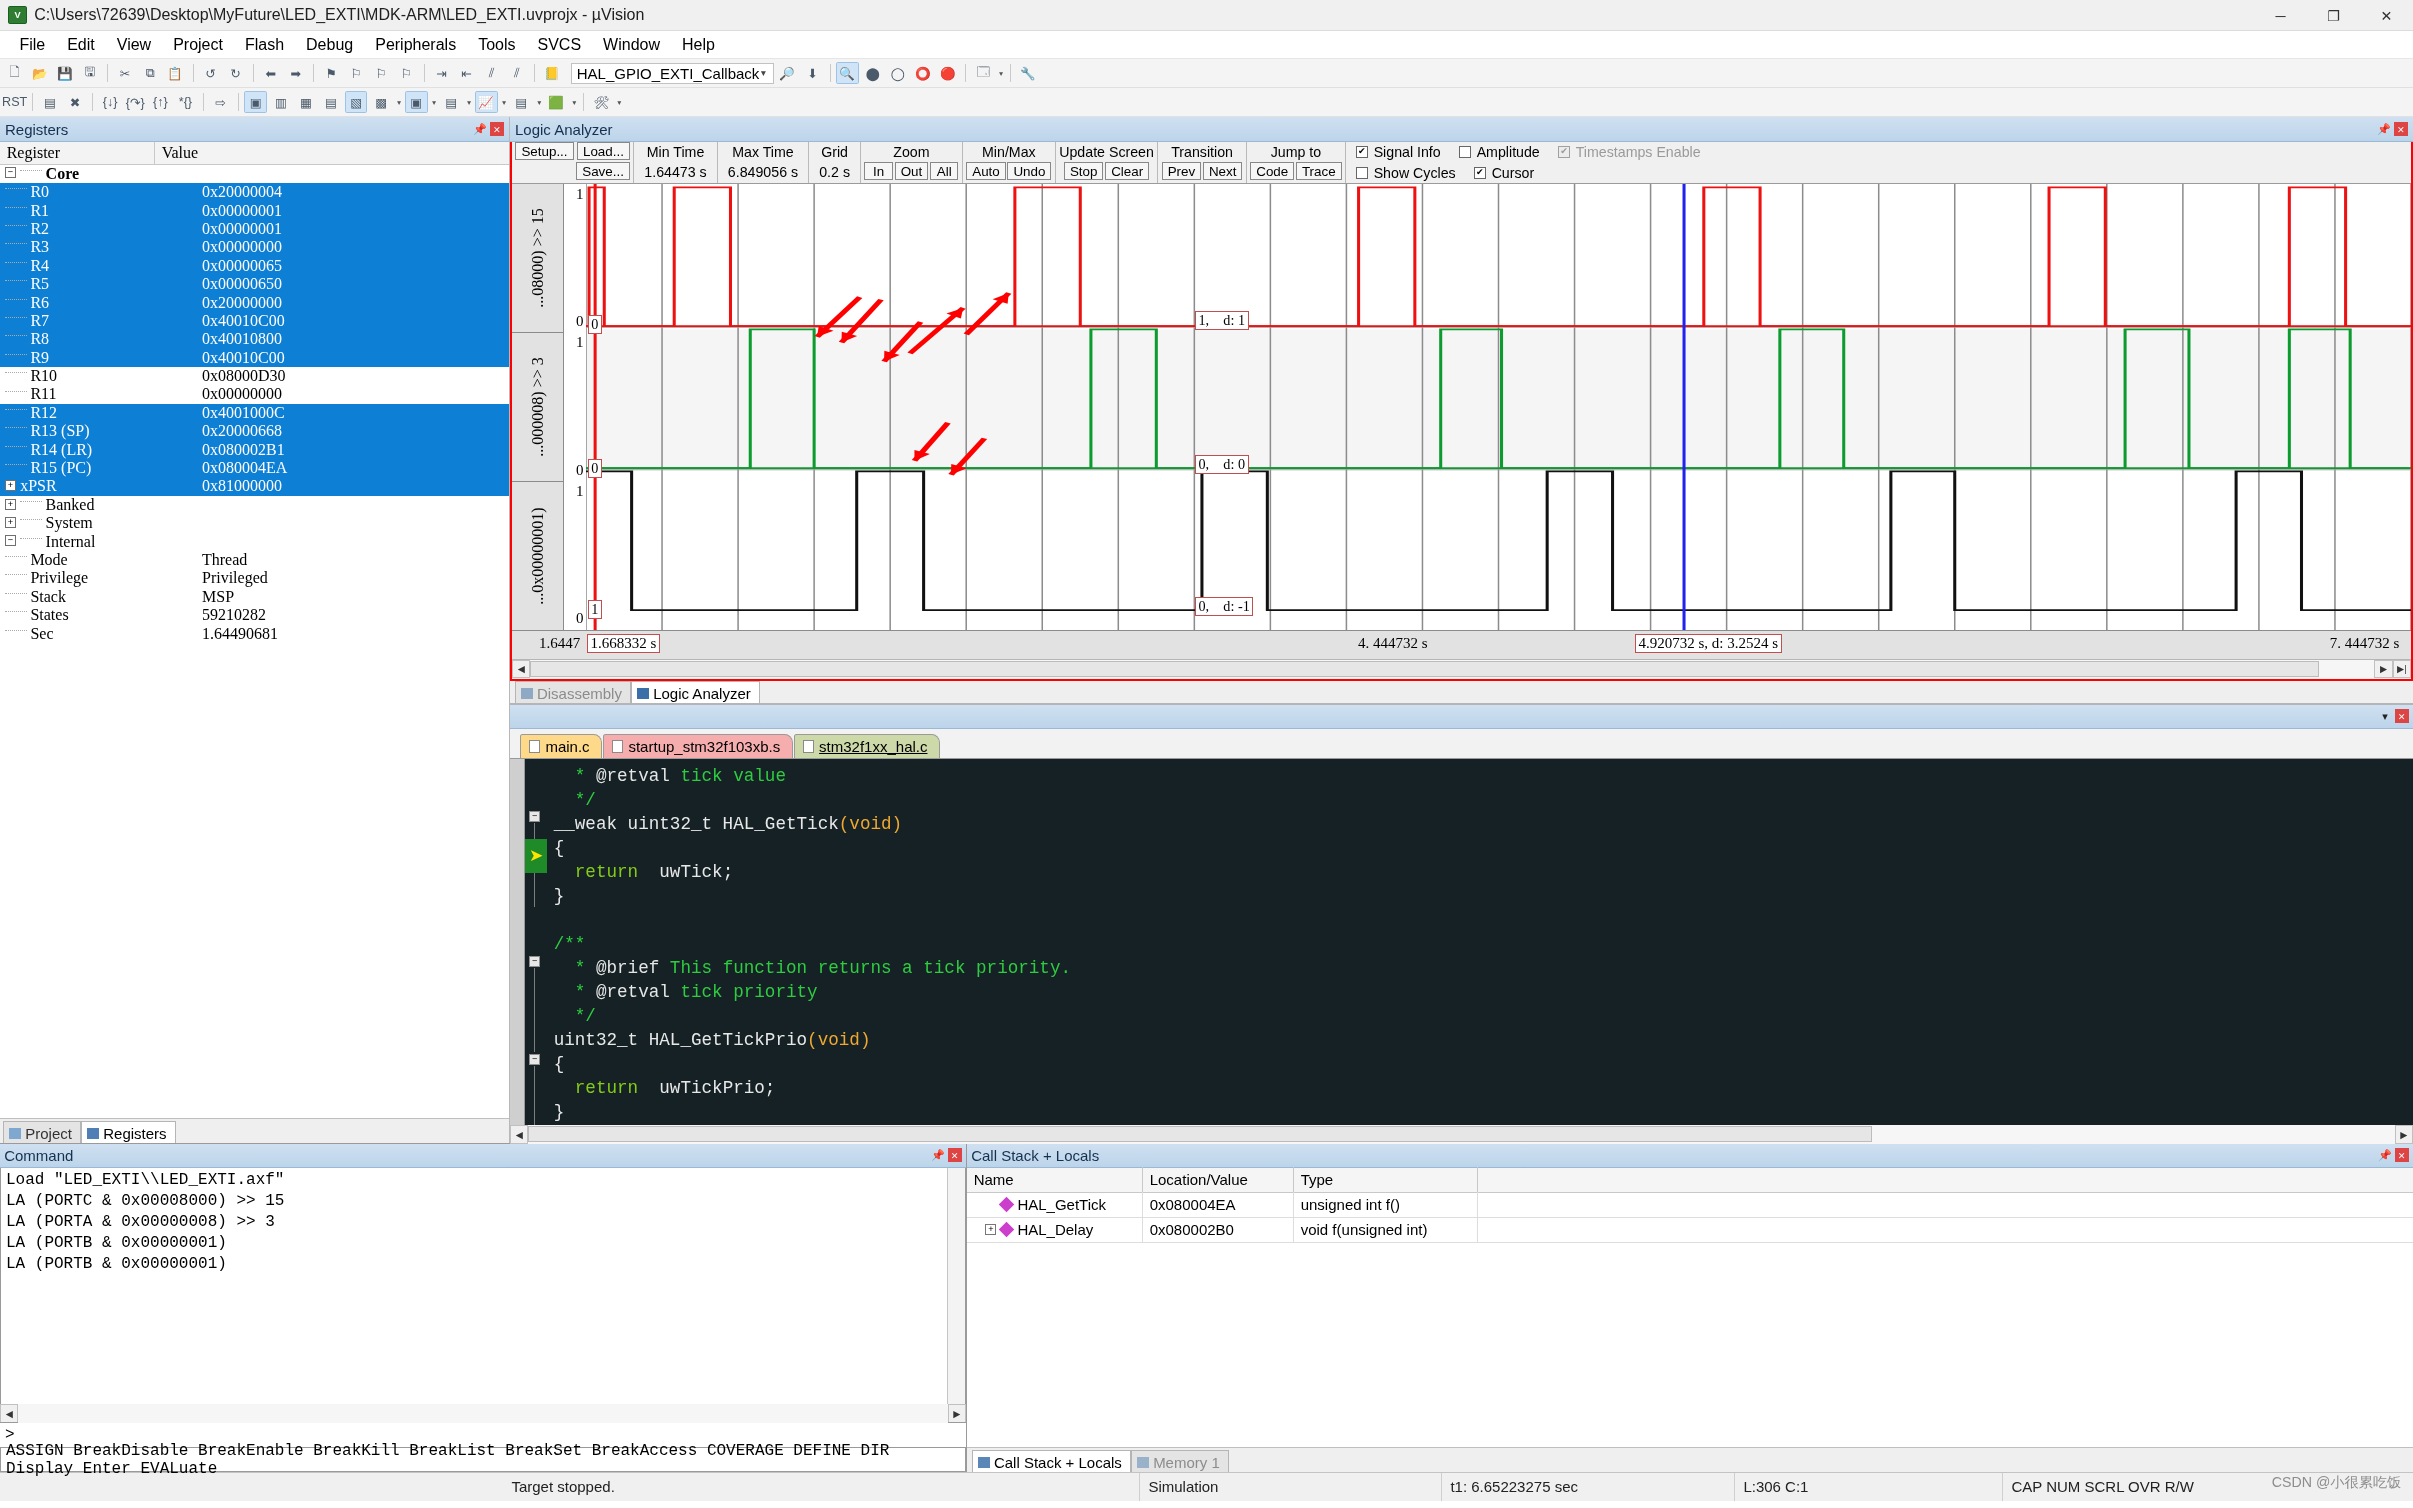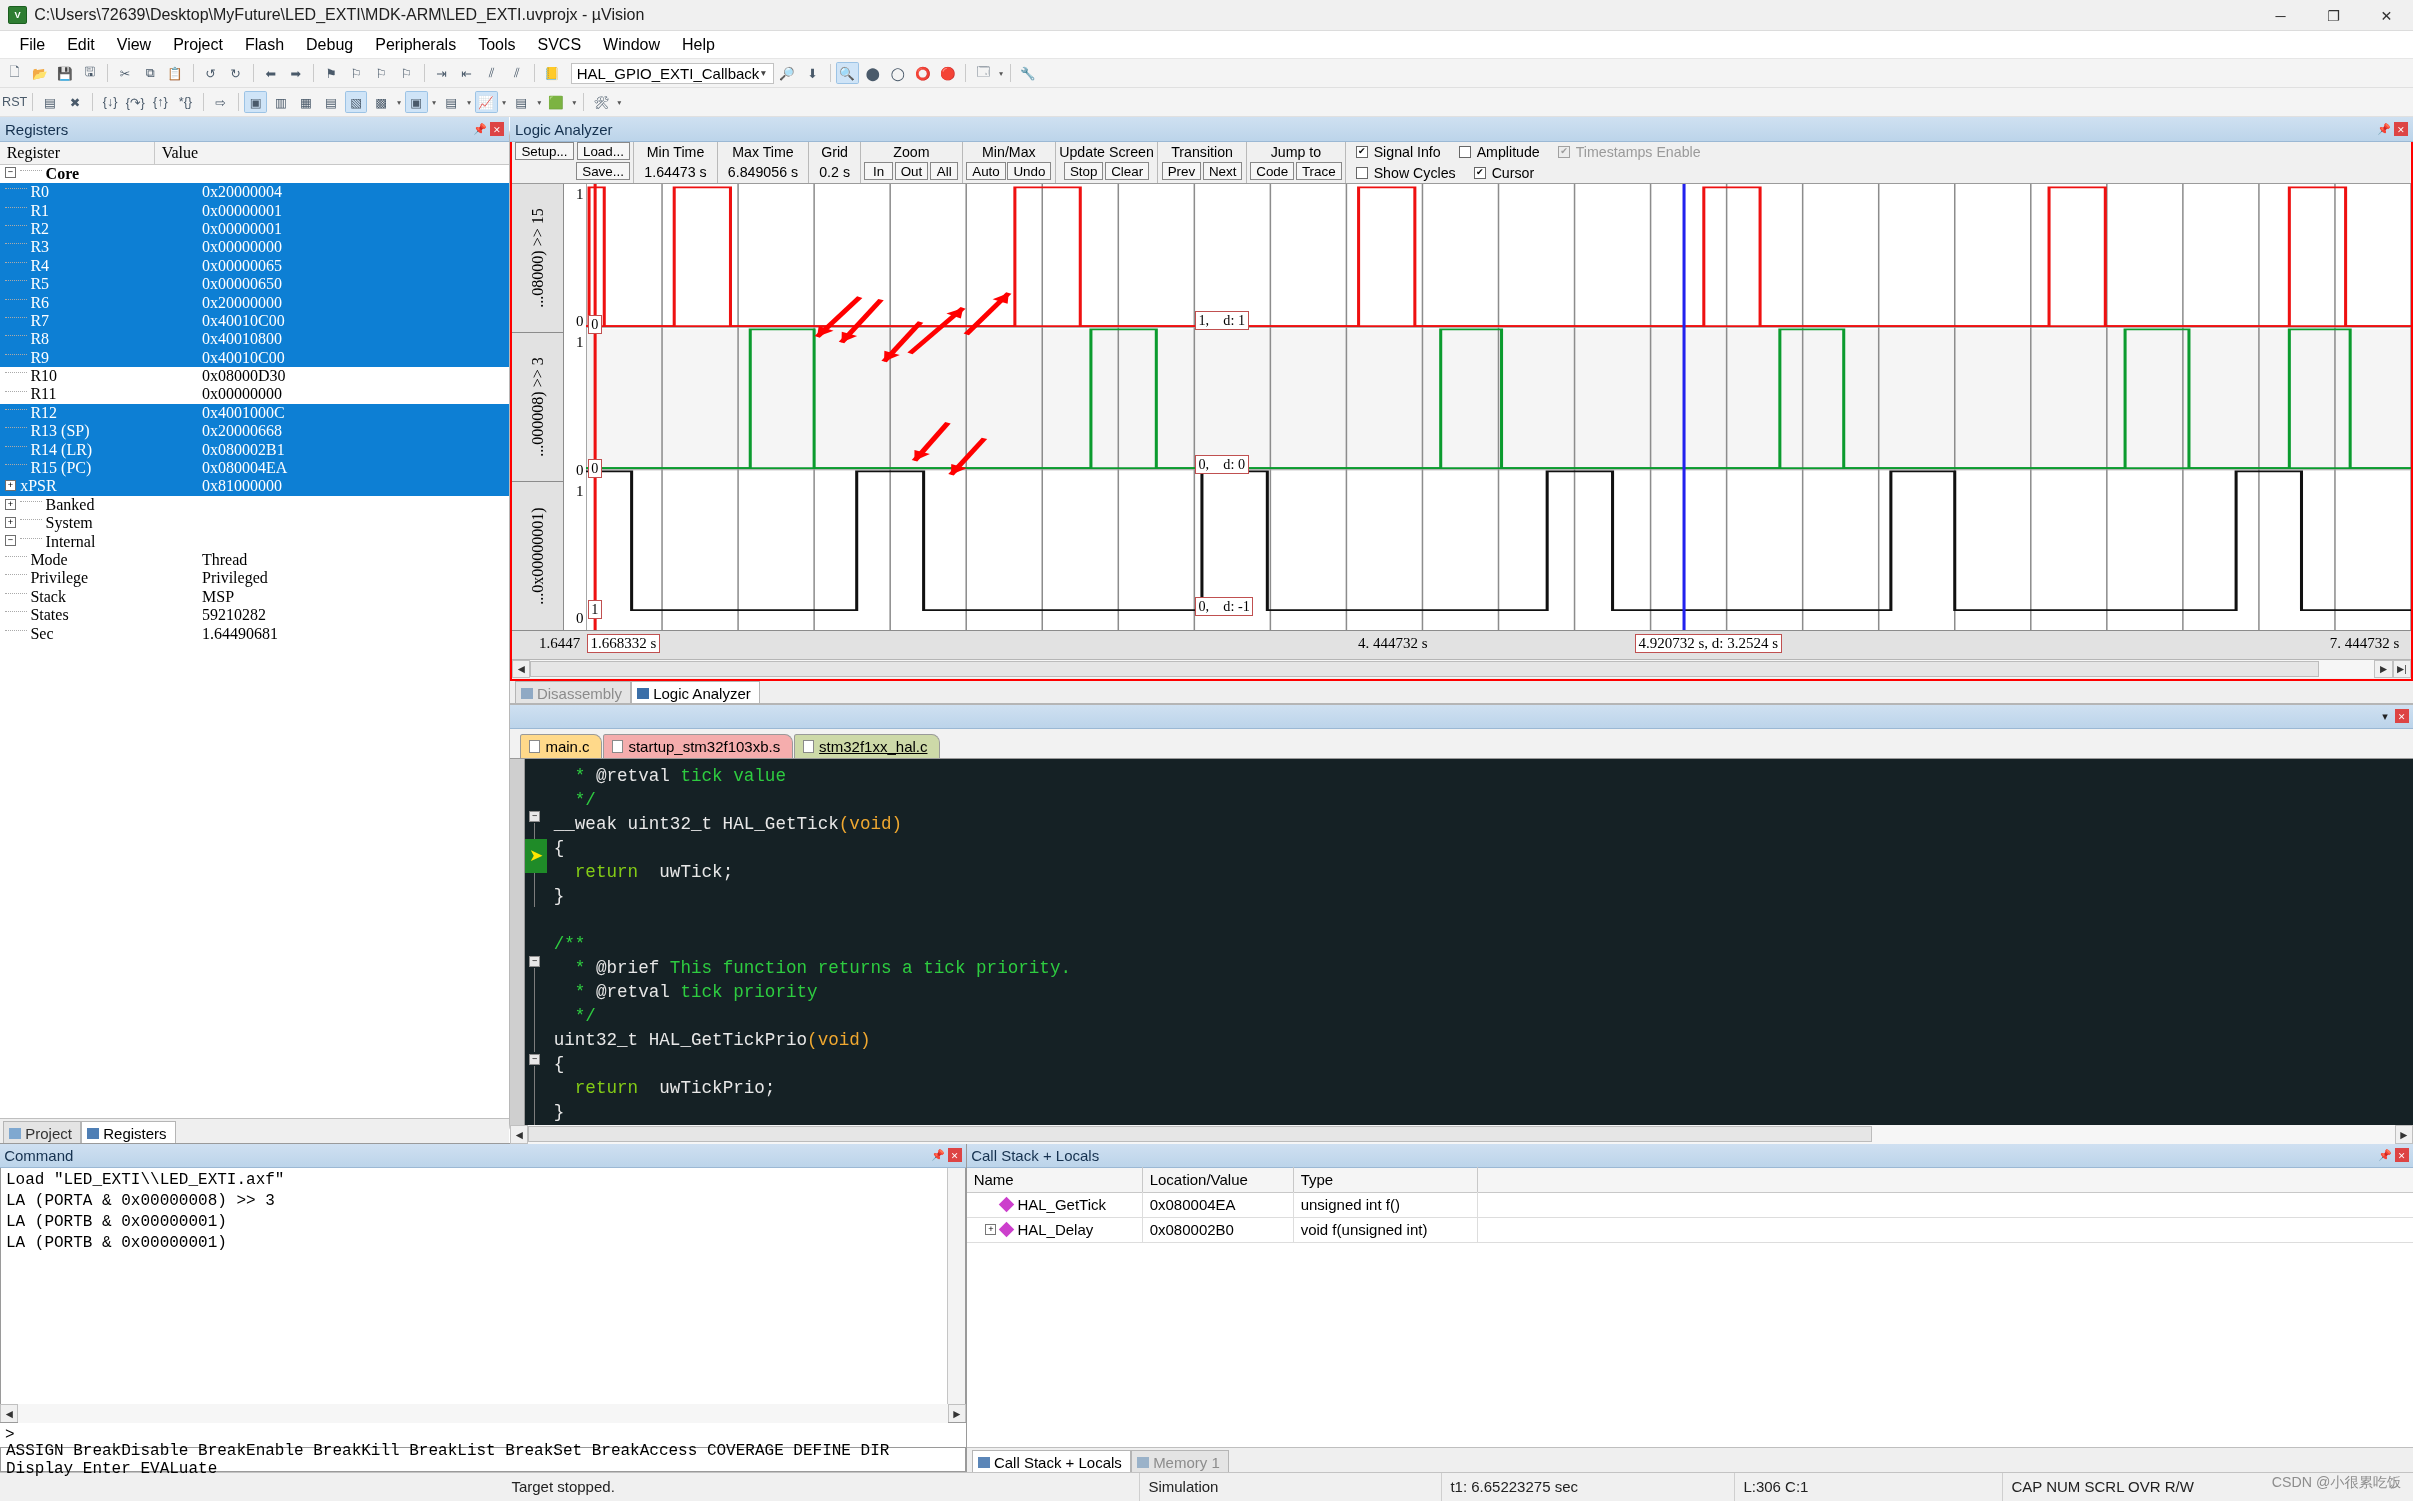--- a/index.html
+++ b/index.html
@@ -39,21 +39,21 @@
     background:#fff; font-size:15px; display:flex; align-items:center;
     padding:0 5px; color:#000; margin-left:5px; }
   .tb-combo .cv { flex:1; }
   .tb-combo .cd { font-size:8.4px; color:#444; }
 
   
   #main { display:flex; height:1026px; }
 
   
   #left-pane { width:510px; border-right:0.8px solid #b8b8b8; display:flex;
-    flex-direction:column; background:#fff;border-radius:19px; }
+    flex-direction:column; background:#fff; }
   .pane-head { height:25px; background:linear-gradient(#cfe0f1,#bcd4ea);
     display:flex; align-items:center; padding:0 5px; font-size:15px;
     color:#15314f; border-bottom:0.8px solid #9bb8d4; }
   .pane-head .ttl { flex:1; }
   .pane-btn { width:14.2px; height:14.2px; display:flex; align-items:center;
     justify-content:center; font-size:11px; color:#222; margin-left:2.5px; }
   .pane-btn.x { background:#d44; color:#fff; font-size:9.2px; }
   .pane-btn.pin { }
 
   #reg-head { display:flex; height:22.6px; background:#f3f3f3;
@@ -848,20 +848,21 @@
 <div id="bottom">
   <div id="cmd-pane">
     <div id="cmd-head">
       <span style="flex:1">Command</span>
       <span class="pane-btn pin">📌</span>
       <span class="pane-btn x">✕</span>
     </div>
     <div id="cmd-out">
       <div id="cmd-lines">
           <div>Load "LED_EXTI\\LED_EXTI.axf"</div>
+          <div>LA (PORTC &amp; 0x00008000) &gt;&gt; 15</div>
           <div>LA (PORTA &amp; 0x00000008) &gt;&gt; 3</div>
           <div>LA (PORTB &amp; 0x00000001)</div>
           <div>LA (PORTB &amp; 0x00000001)</div>
         </div>
       <div id="cmd-vscroll"></div>
     </div>
     <div id="cmd-hscroll">
       <div class="sc-btn">◀</div>
       <div class="sc-track"></div>
       <div class="sc-btn">▶</div>

